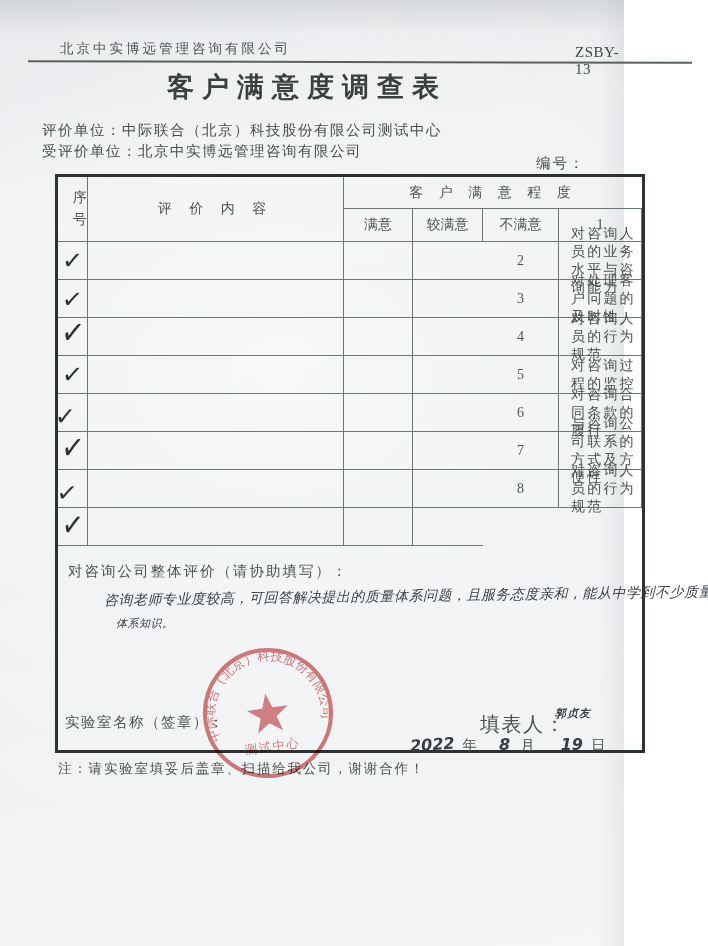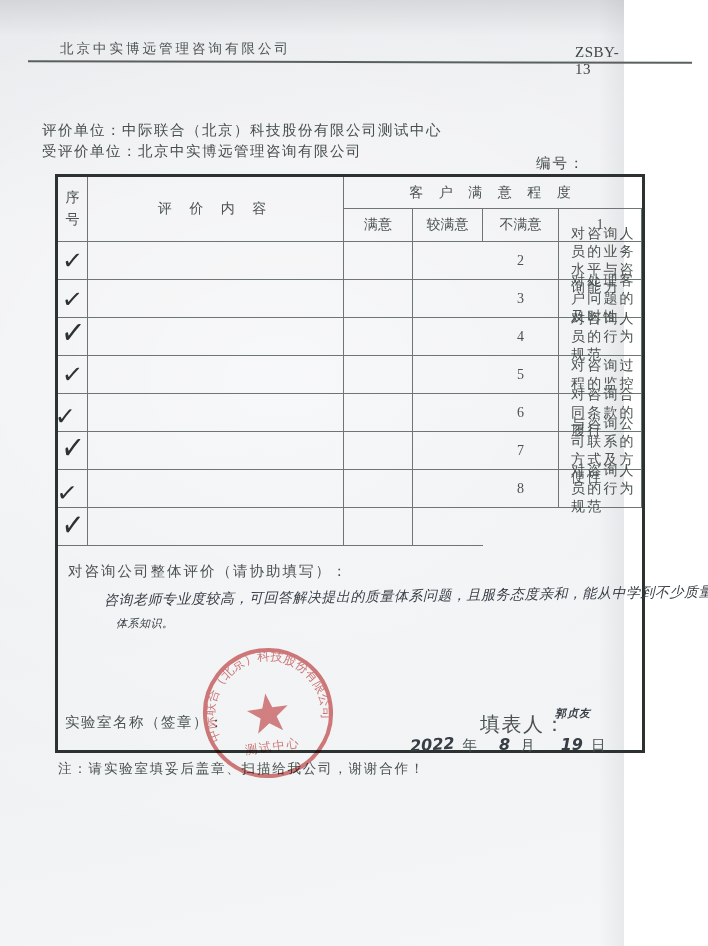--- a/index.html
+++ b/index.html
@@ -52,21 +52,21 @@
     display:grid;
     grid-template-columns:30px 256px 69px 70px 76px 1fr;
     grid-template-rows:32px 33px repeat(8, 38px) 1fr;
   }
   .c {
     border-right:1px solid #6e7673; border-bottom:1px solid #6e7673;
     display:flex; align-items:center; justify-content:center;
     font-size:14px; color:#4a534f; overflow:visible;
   }
   .c.lastcol { border-right:none; }
-  .cell-index { grid-row:1/3; grid-column:1; }
+  .cell-index { grid-row:1/3; grid-column:1;justify-content:flex-end; }
   .cell-index span { display:block; width:1.05em; word-break:break-all; text-align:center; line-height:1.6; font-size:14px; }
   .cell-chdr { grid-row:1/3; grid-column:2; letter-spacing:7px; }
   .cell-group { grid-row:1; grid-column:3/7; border-right:none; letter-spacing:6px; }
   .row-content { justify-content:flex-start; padding-left:12px; letter-spacing:2.2px; }
   .check {
     font-family:"DejaVu Sans",sans-serif; font-size:25px; font-weight:400;
     color:#2d3331; line-height:1;
   }
   .chk1 .check { transform:rotate(4deg); }
   .chk2 .check { transform:rotate(6deg) translateY(1px); }
@@ -110,20 +110,21 @@
 </head>
 <body>
 
 <div class="sheet">
   <div class="shade-top"></div>
   <div class="shade-right"></div>
 
   <div class="company-header">北京中实博远管理咨询有限公司</div>
   <div class="doc-code">ZSBY-13</div>
   <div class="header-rule"></div>
+  <div class="form-title">客户满意度调查表</div>
 
   <div class="unit-line1">评价单位：中际联合（北京）科技股份有限公司测试中心</div>
   <div class="unit-line2">受评价单位：北京中实博远管理咨询有限公司</div>
   <div class="number-label">编号：</div>
 
   <div class="tbl">
     <div class="c cell-index">
         <span>序号</span>
       </div>
     <div class="c cell-chdr">评 价 内 容</div>

